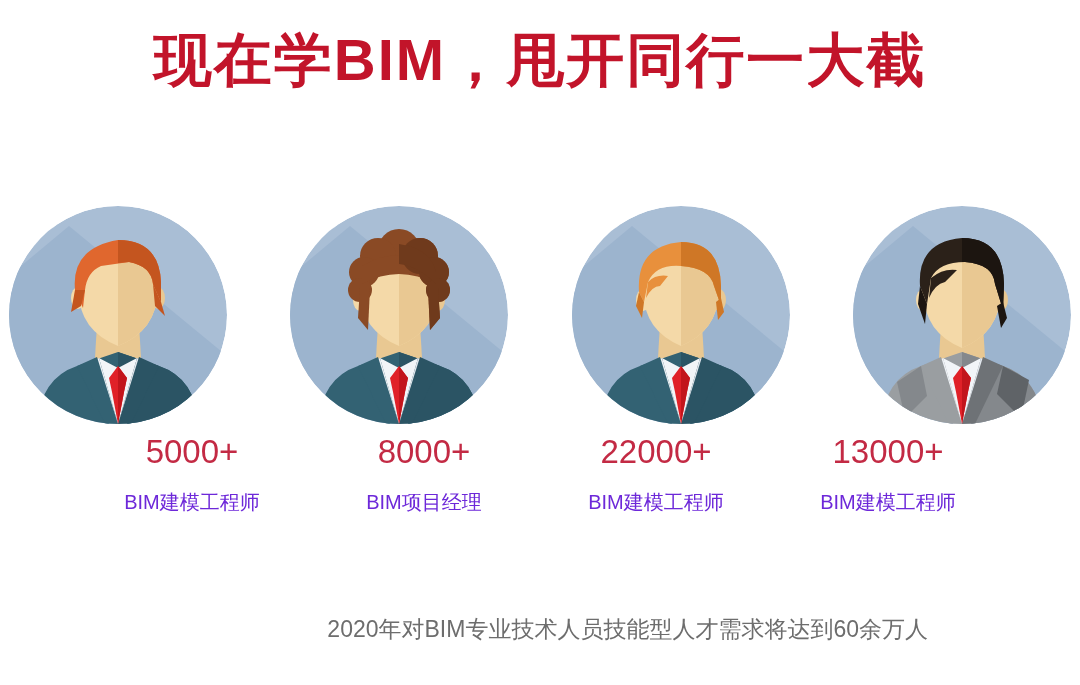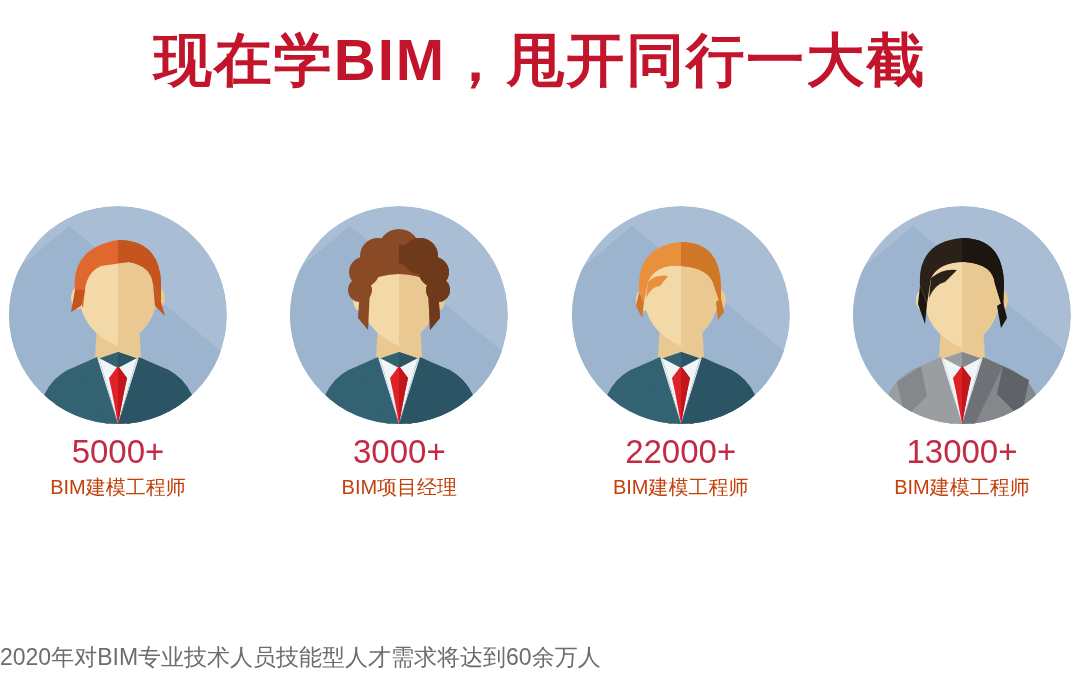--- a/index.html
+++ b/index.html
@@ -58,53 +58,52 @@
     display: block;
   }
 
   
   .stats-row {
     position: absolute;
     top: 432px;
     left: 0;
     width: 1080px;
     display: flex;
-    justify-content: space-between;
+    justify-content: center;
     padding: 0 2px;
     box-sizing: border-box;
   }
   .stat-cell {
     width: 232px;
     text-align: center;
   }
   .stat-number {
     font-size: 33px;
     font-weight: 400;
     color: #c32a44;
     line-height: 40px;
     letter-spacing: 0px;
     white-space: nowrap;
   }
   .stat-label {
     font-size: 20px;
     font-weight: 400;
-    color: #c2410c;
+    color: #6d28d9;
     line-height: 30px;
-    margin-top: 0;
+    margin-top: 15px;
     white-space: nowrap;
   }
 
   
   .footer-block {
     position: absolute;
     top: 612px;
     left: 0;
     width: 928px;
-    text-align: left;
-    margin-top: 28px;
+    text-align: right;
   }
   .footer-line {
     font-size: 23px;
     color: #6d6d6d;
     line-height: 34px;
     letter-spacing: 0px;
     white-space: nowrap;
   }
 </style>
 </head>
@@ -279,21 +278,21 @@
     </svg>
   </div>
 </div>
 
 <div class="stats-row">
   <div class="stat-cell">
     <div class="stat-number">5000+</div>
     <div class="stat-label">BIM建模工程师</div>
   </div>
   <div class="stat-cell">
-    <div class="stat-number">3000+</div>
+    <div class="stat-number">8000+</div>
     <div class="stat-label">BIM项目经理</div>
   </div>
   <div class="stat-cell">
     <div class="stat-number">22000+</div>
     <div class="stat-label">BIM建模工程师</div>
   </div>
   <div class="stat-cell">
     <div class="stat-number">13000+</div>
     <div class="stat-label">BIM建模工程师</div>
   </div>

